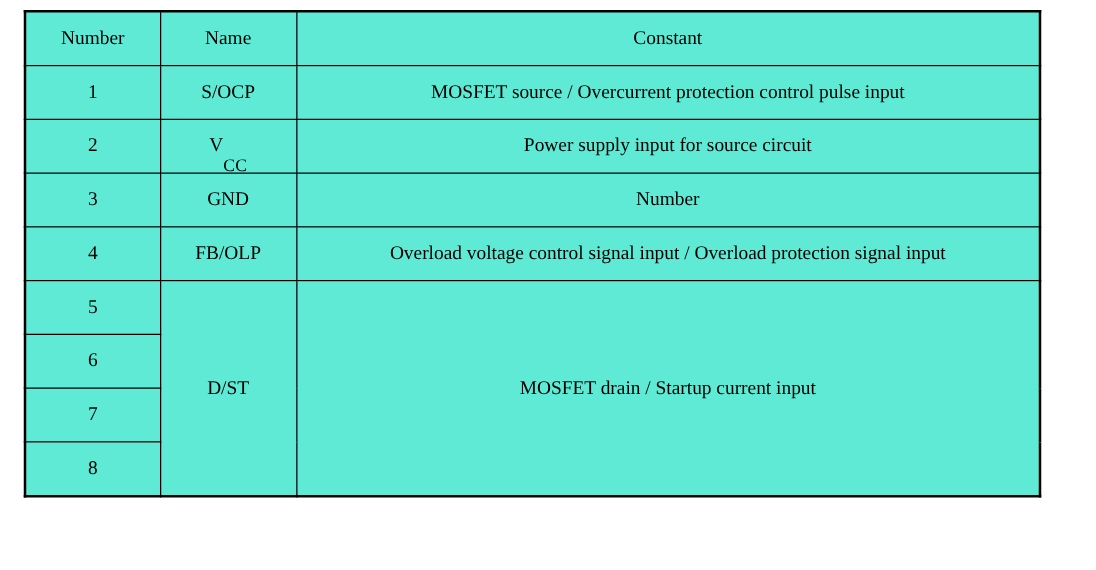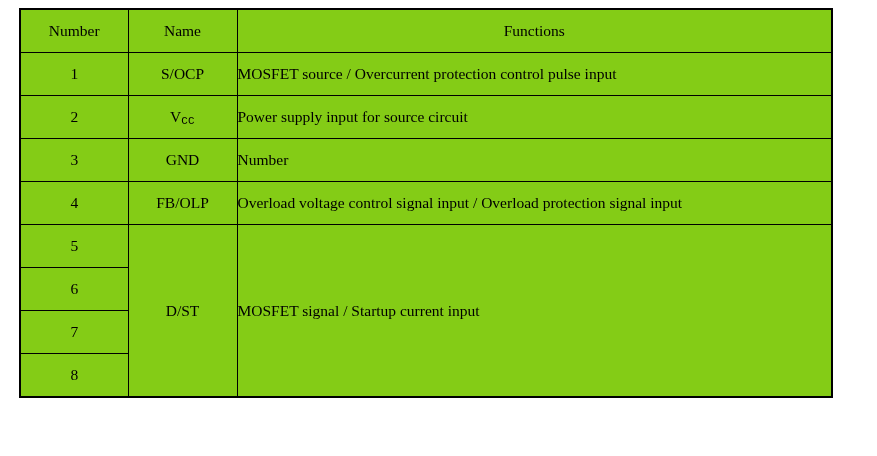--- a/index.html
+++ b/index.html
@@ -31,60 +31,59 @@
     table-layout: fixed;
     border: 2px solid #000000;
   }
   table.pin-table td {
     border: 1px solid #000000;
     height: 42px;
     padding: 0 0;
     font-size: 15.5px;
     line-height: 1.25;
     vertical-align: middle;
-    background: #84cc16;
+    background: #5eead4;
   }
   .col-number { width: 108px; }
   .col-name   { width: 109px; }
   .col-func   { width: 595px; }
 
   td.c-center {
     text-align: center;
   }
   td.c-left {
-    text-align: left;
+    text-align: center;
     padding-left: 10px;
     margin-left: 29px;
   }
   .vcc-sub {
-    font-size: 11px;
+    font-size: 14px;
     vertical-align: baseline;
     position: relative;
-    top: 2px;
+    top: 16px;
     letter-spacing: 0.2px;
-    font-family: Liberation Mono, monospace;
   }
 </style>
 </head>
 <body>
 
 <div class="page">
 
   <div class="pin-table-wrap">
     <table class="pin-table">
       <colgroup>
         <col class="col-number">
         <col class="col-name">
         <col class="col-func">
       </colgroup>
       <tbody>
         <tr>
           <td class="c-center">Number</td>
           <td class="c-center">Name</td>
-          <td class="c-center">Functions</td>
+          <td class="c-center">Constant</td>
         </tr>
 
         <tr>
           <td class="c-center">1</td>
           <td class="c-center">S/OCP</td>
           <td class="c-left">MOSFET source / Overcurrent protection control pulse input</td>
         </tr>
 
         <tr>
           <td class="c-center">2</td>
@@ -100,21 +99,21 @@
 
         <tr>
           <td class="c-center">4</td>
           <td class="c-center">FB/OLP</td>
           <td class="c-left">Overload voltage control signal input / Overload protection signal input</td>
         </tr>
 
         <tr>
           <td class="c-center">5</td>
           <td class="c-center" rowspan="4">D/ST</td>
-          <td class="c-left" rowspan="4">MOSFET signal / Startup current input</td>
+          <td class="c-left" rowspan="4">MOSFET drain / Startup current input</td>
         </tr>
 
         <tr>
           <td class="c-center">6</td>
         </tr>
 
         <tr>
           <td class="c-center">7</td>
         </tr>
 

